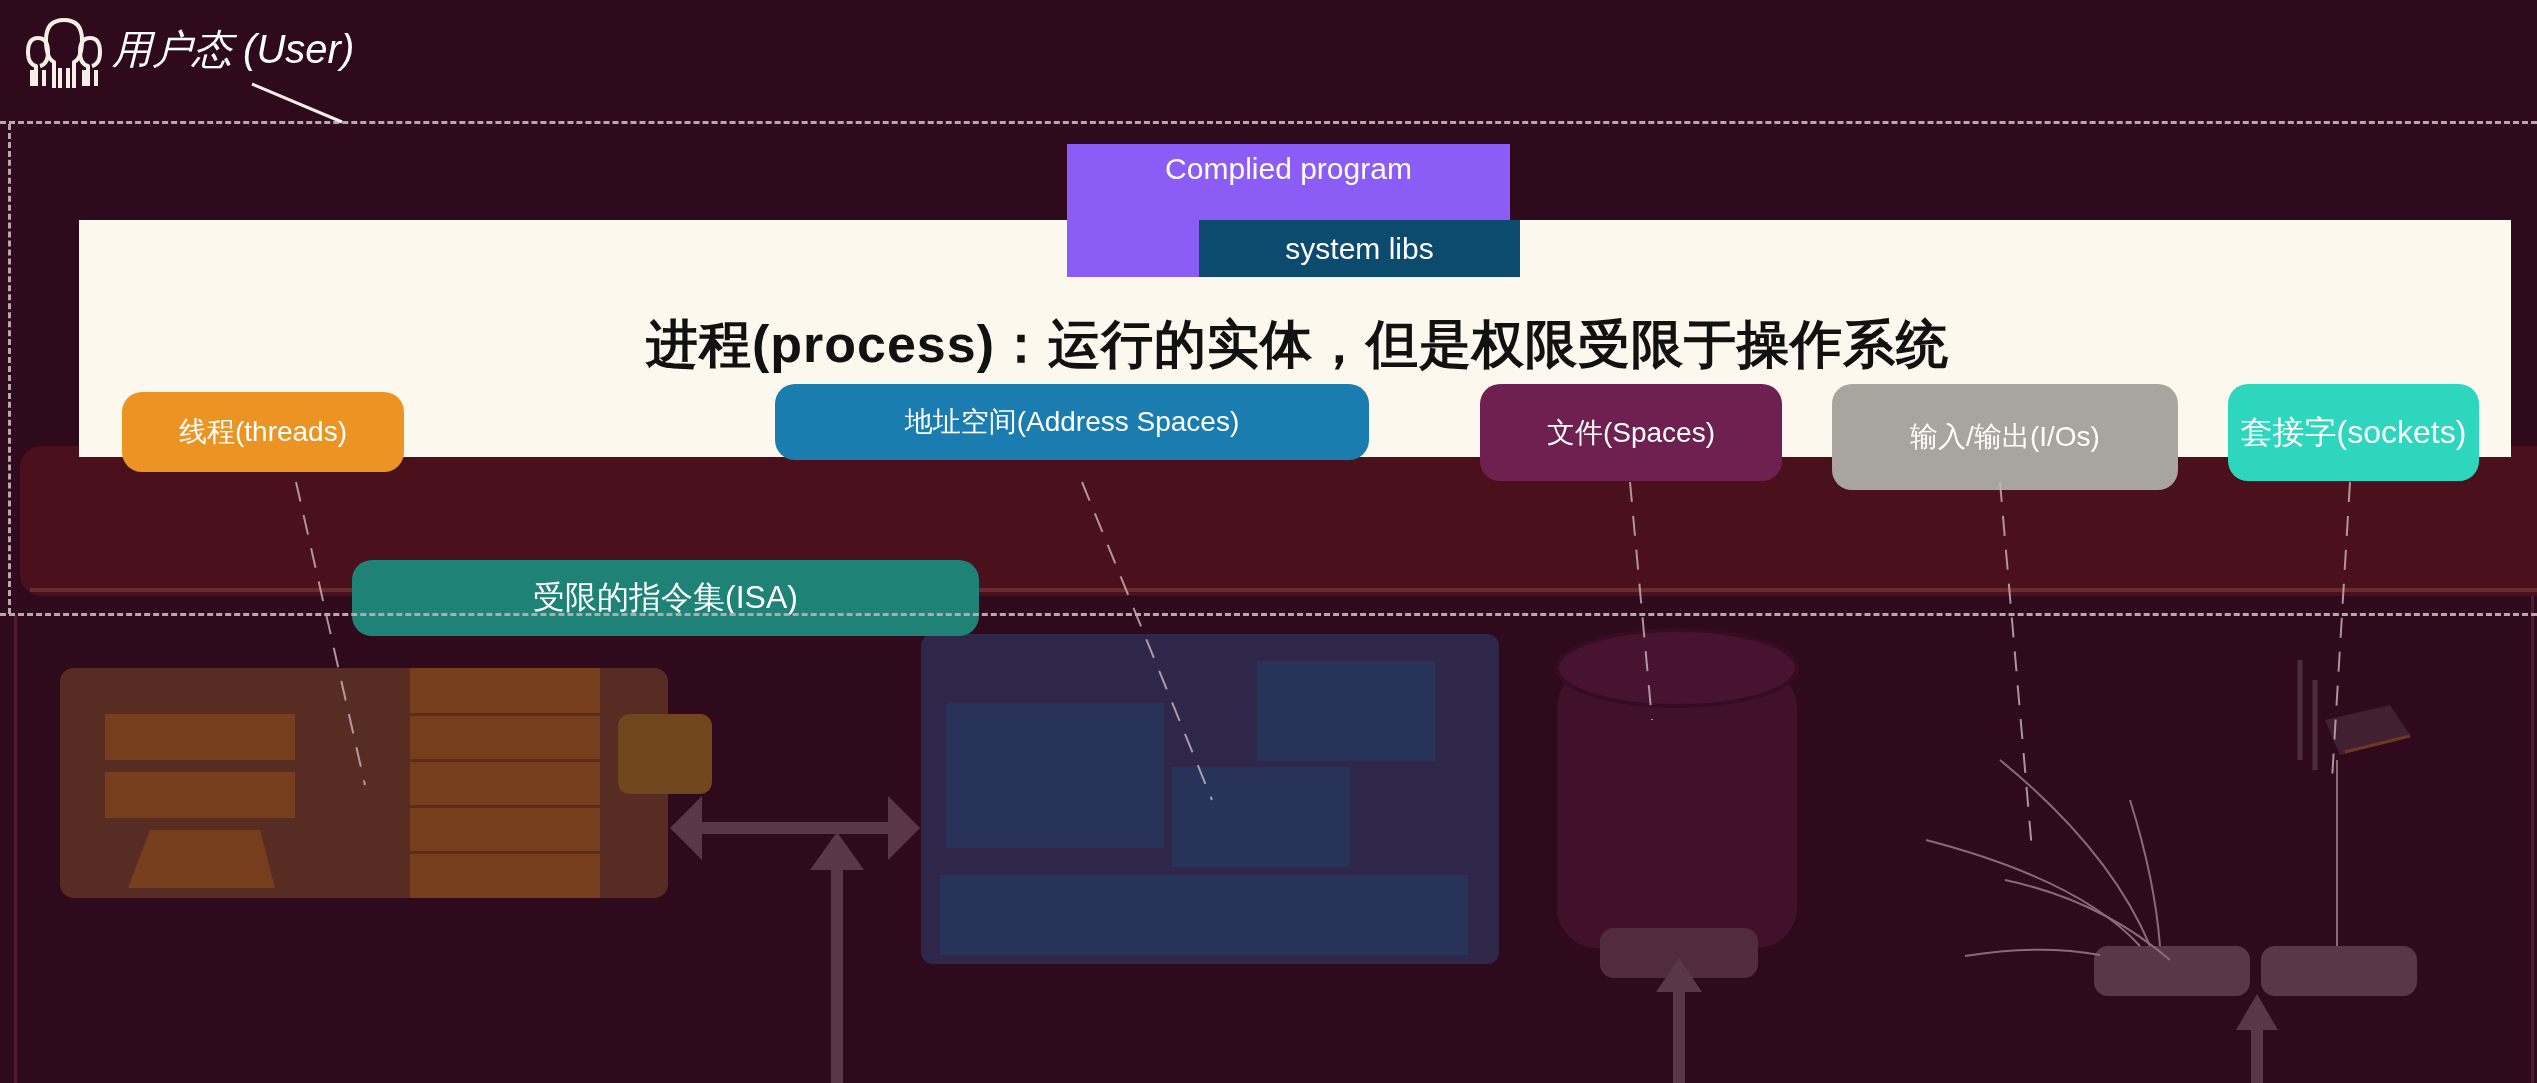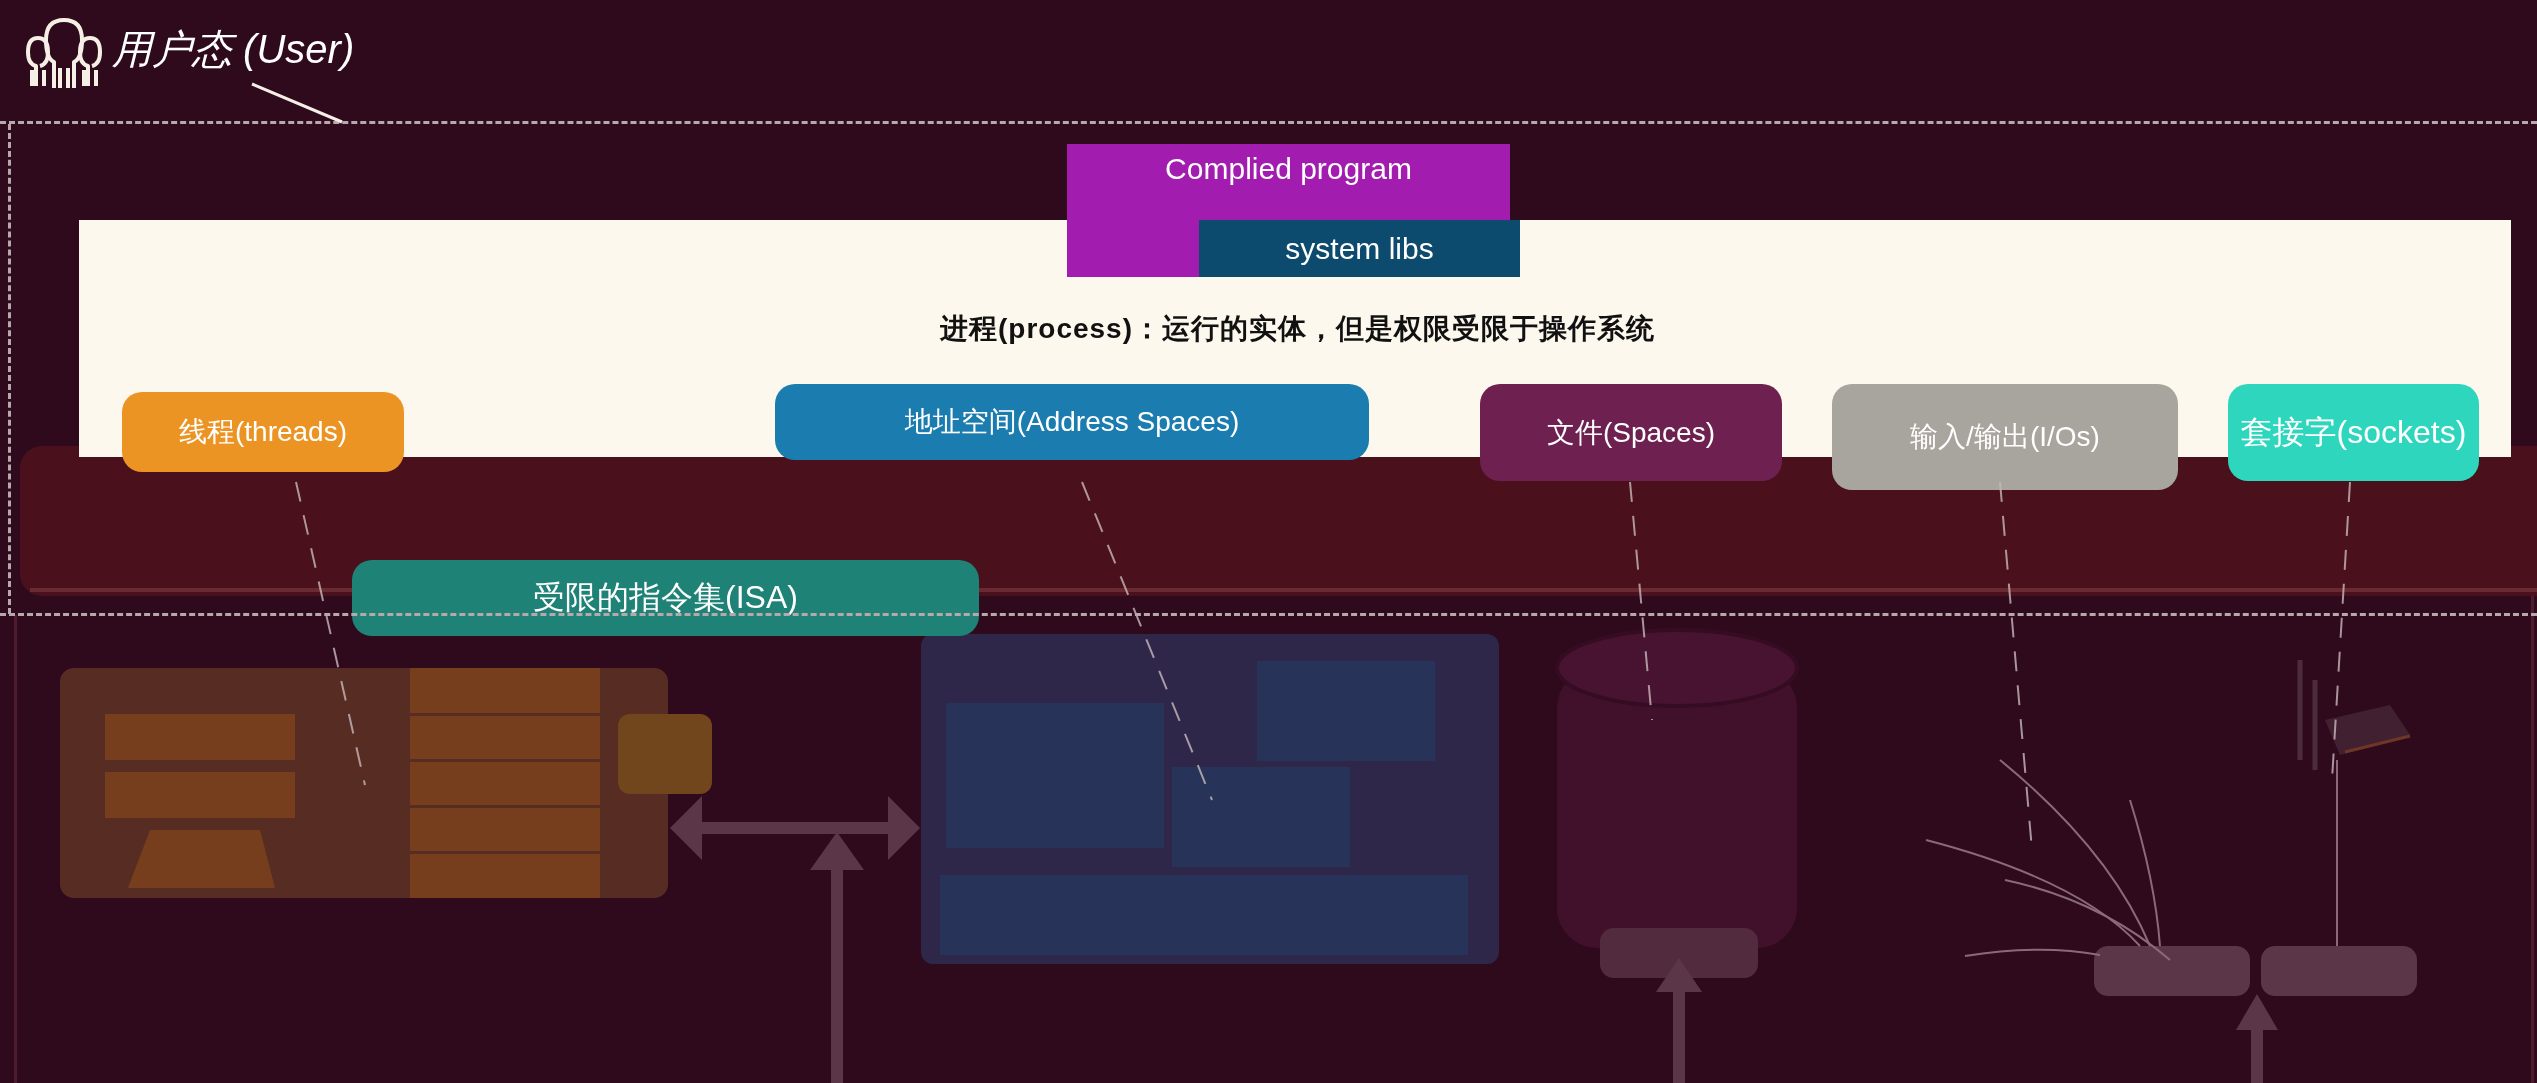--- a/index.html
+++ b/index.html
@@ -6,25 +6,25 @@
   body { width:2537px; height:1083px; background:#2e0a1c; position:relative; overflow:hidden;
          font-family:"Liberation Sans","DejaVu Sans",sans-serif; }
   .abs { position:absolute; }
   .pill { position:absolute; border-radius:20px; color:#fff; display:flex; align-items:center;
           justify-content:center; font-size:28px; }
   #user-label { left:112px; top:22px; color:#fff; font-size:40px;font-style:italic; }
   #user-icon { left:22px; top:8px; }
   #band { left:20px; top:446px; width:2517px; height:150px; background:#4a111c; border-radius:22px 0 0 22px; }
   #band-line { left:30px; top:588px; width:2507px; height:4px; background:#6a2a34; }
   #cream { left:79px; top:220px; width:2432px; height:237px; background:#fdf8ee; }
-  #green { left:1067px; top:144px; width:443px; height:133px; background:#a21caf; }
+  #green { left:1067px; top:144px; width:443px; height:133px; background:#8b5cf6; }
   #green-label { position:absolute; left:0; top:8px; width:100%; text-align:center; color:#fff; font-size:30px; }
   #libs { left:1199px; top:220px; width:321px; height:57px; background:#0c4a6e; color:#fff; font-size:30px;
           display:flex; align-items:center; justify-content:center; }
-  #title { left:0; top:310px; width:2537px; text-align:center; font-size:28px; font-weight:bold; color:#111;
+  #title { left:0; top:310px; width:2537px; text-align:center; font-size:52px; font-weight:bold; color:#111;
            letter-spacing:1px; padding-left:58px; box-sizing:border-box; }
   #dash-top { left:0; top:121px; width:2537px; height:0; border-top:3px dashed #b8a8ac; }
   #dash-bot { left:0; top:613px; width:2537px; height:0; border-top:3px dashed #b8a8ac; z-index:5; }
   #dash-left { left:8px; top:124px; width:0; height:490px; border-left:3px dashed #b8a8ac; }
   #right-edge { left:2531px; top:596px; width:3px; height:487px; background:#4e1c2c; }
   #left-edge { left:14px; top:615px; width:3px; height:468px; background:#4e1c2c; }
 </style>
 </head>
 <body>
 

